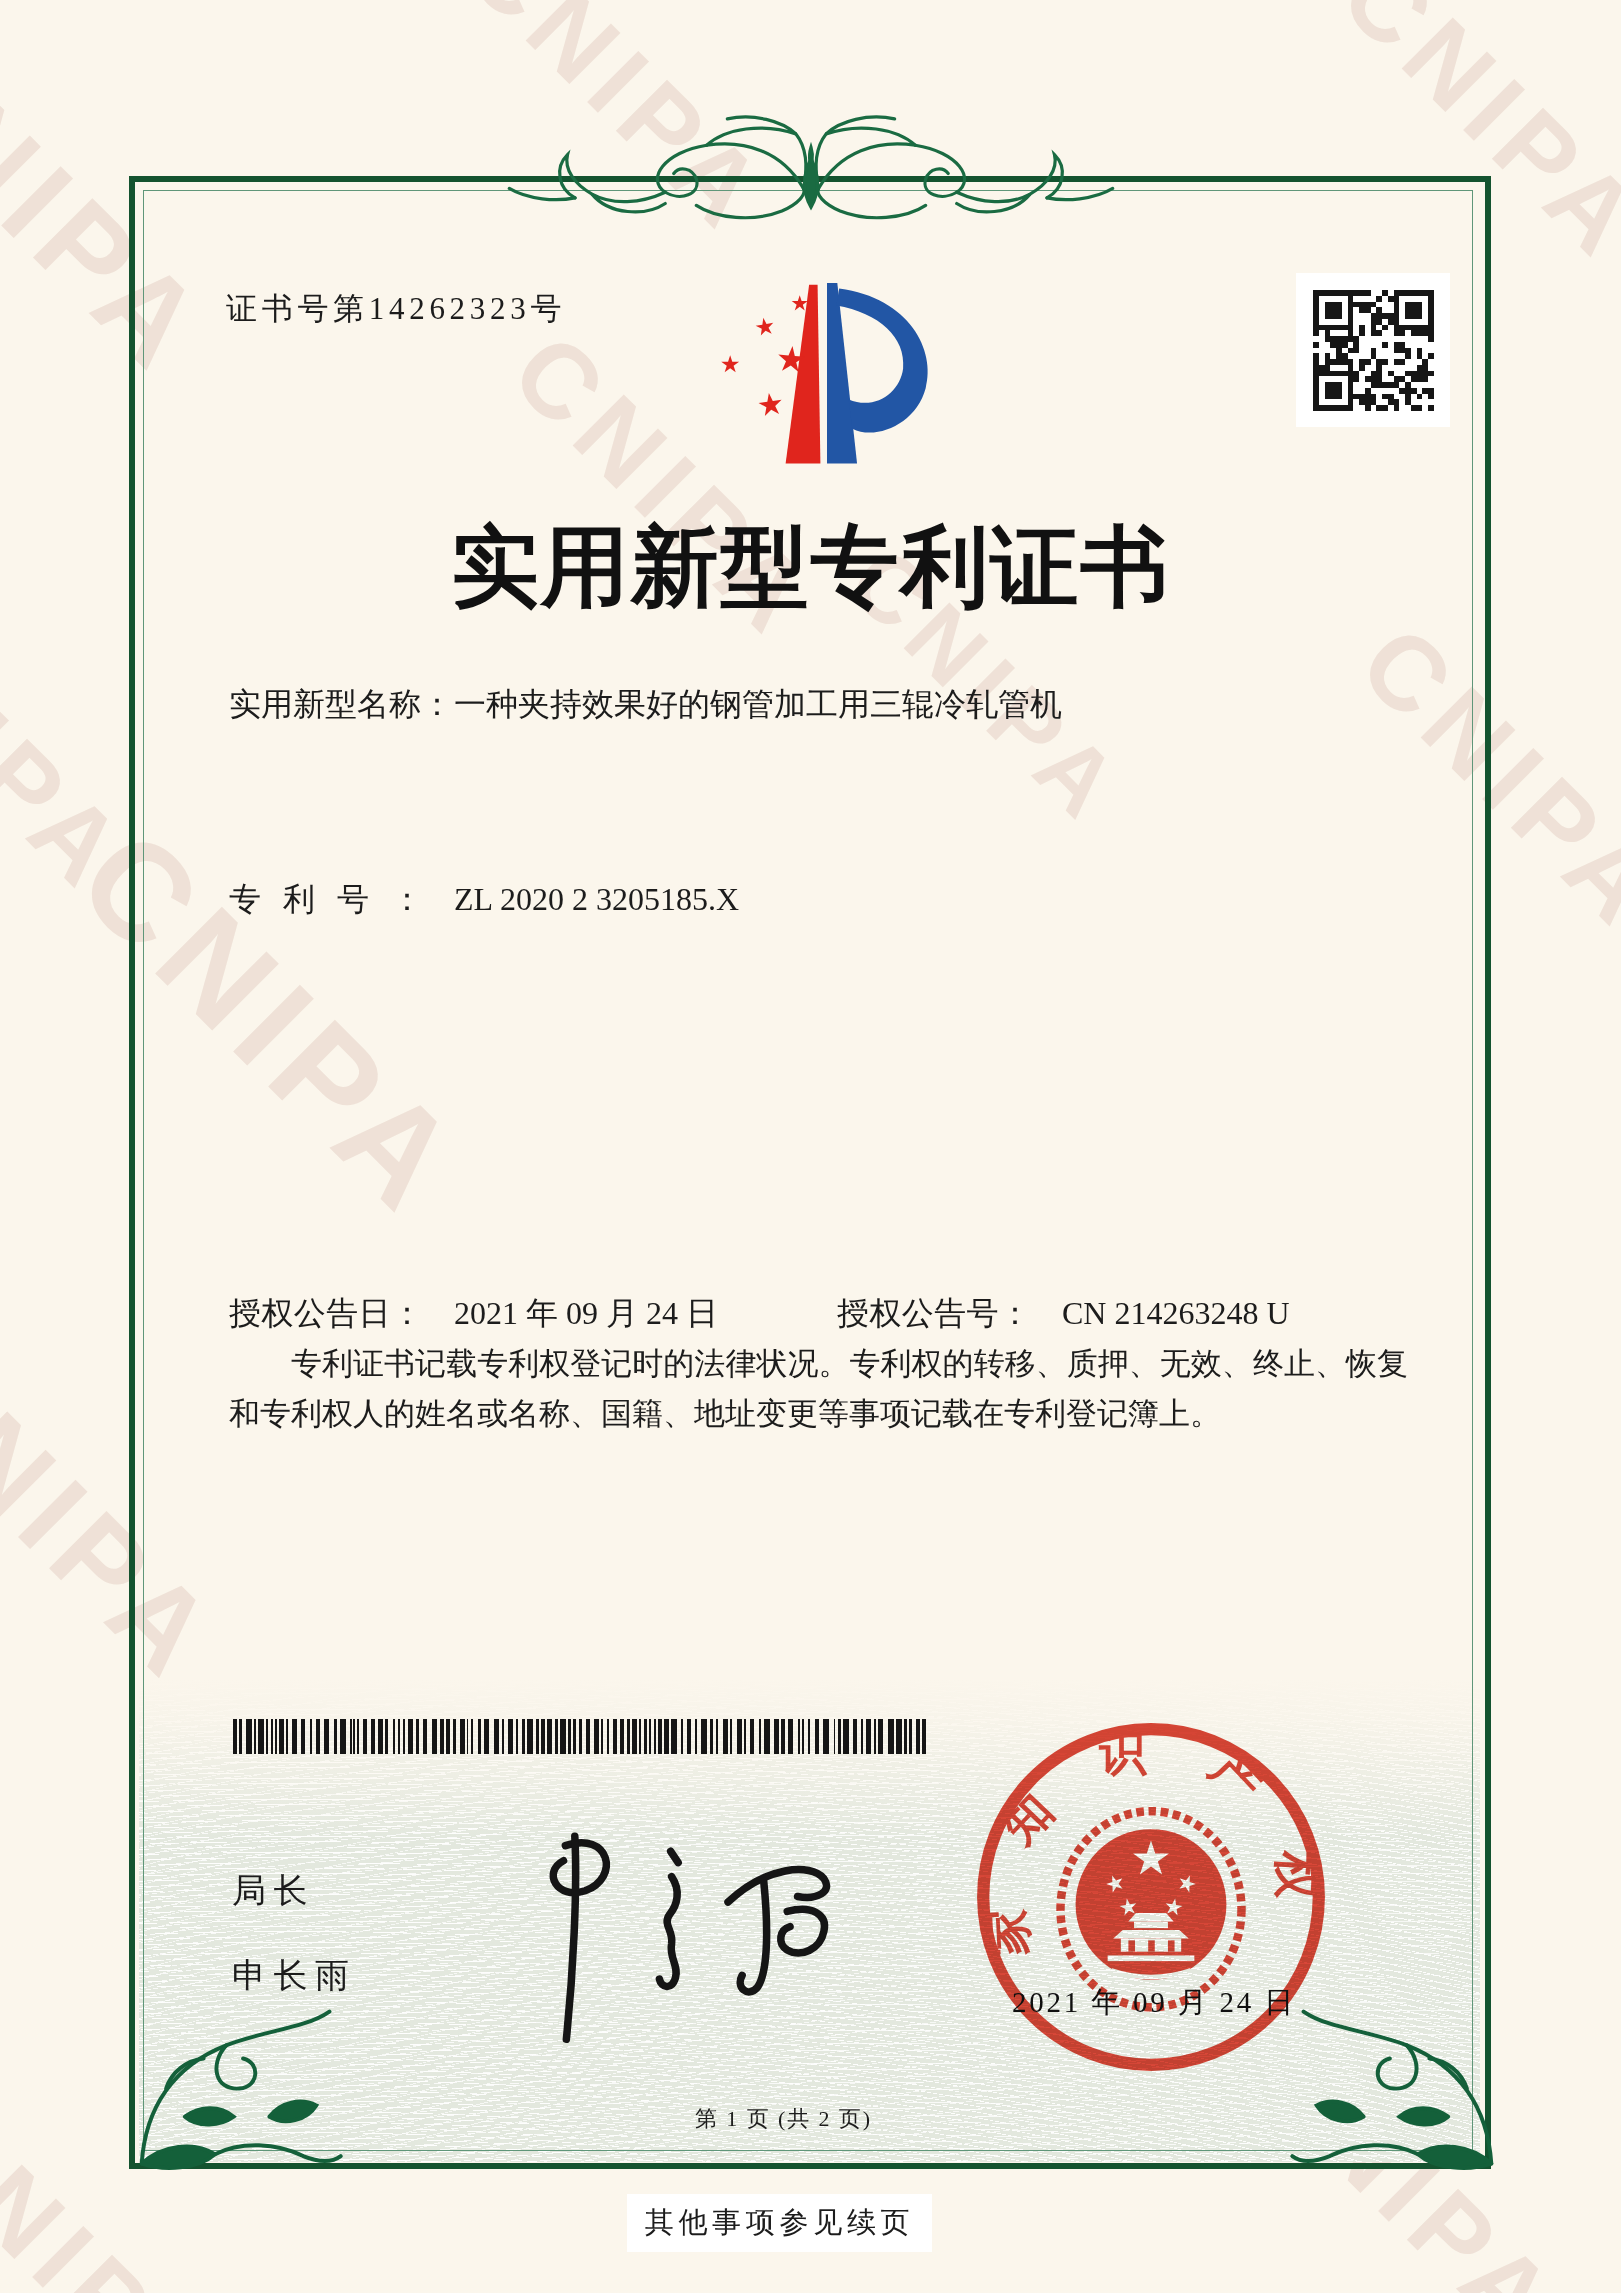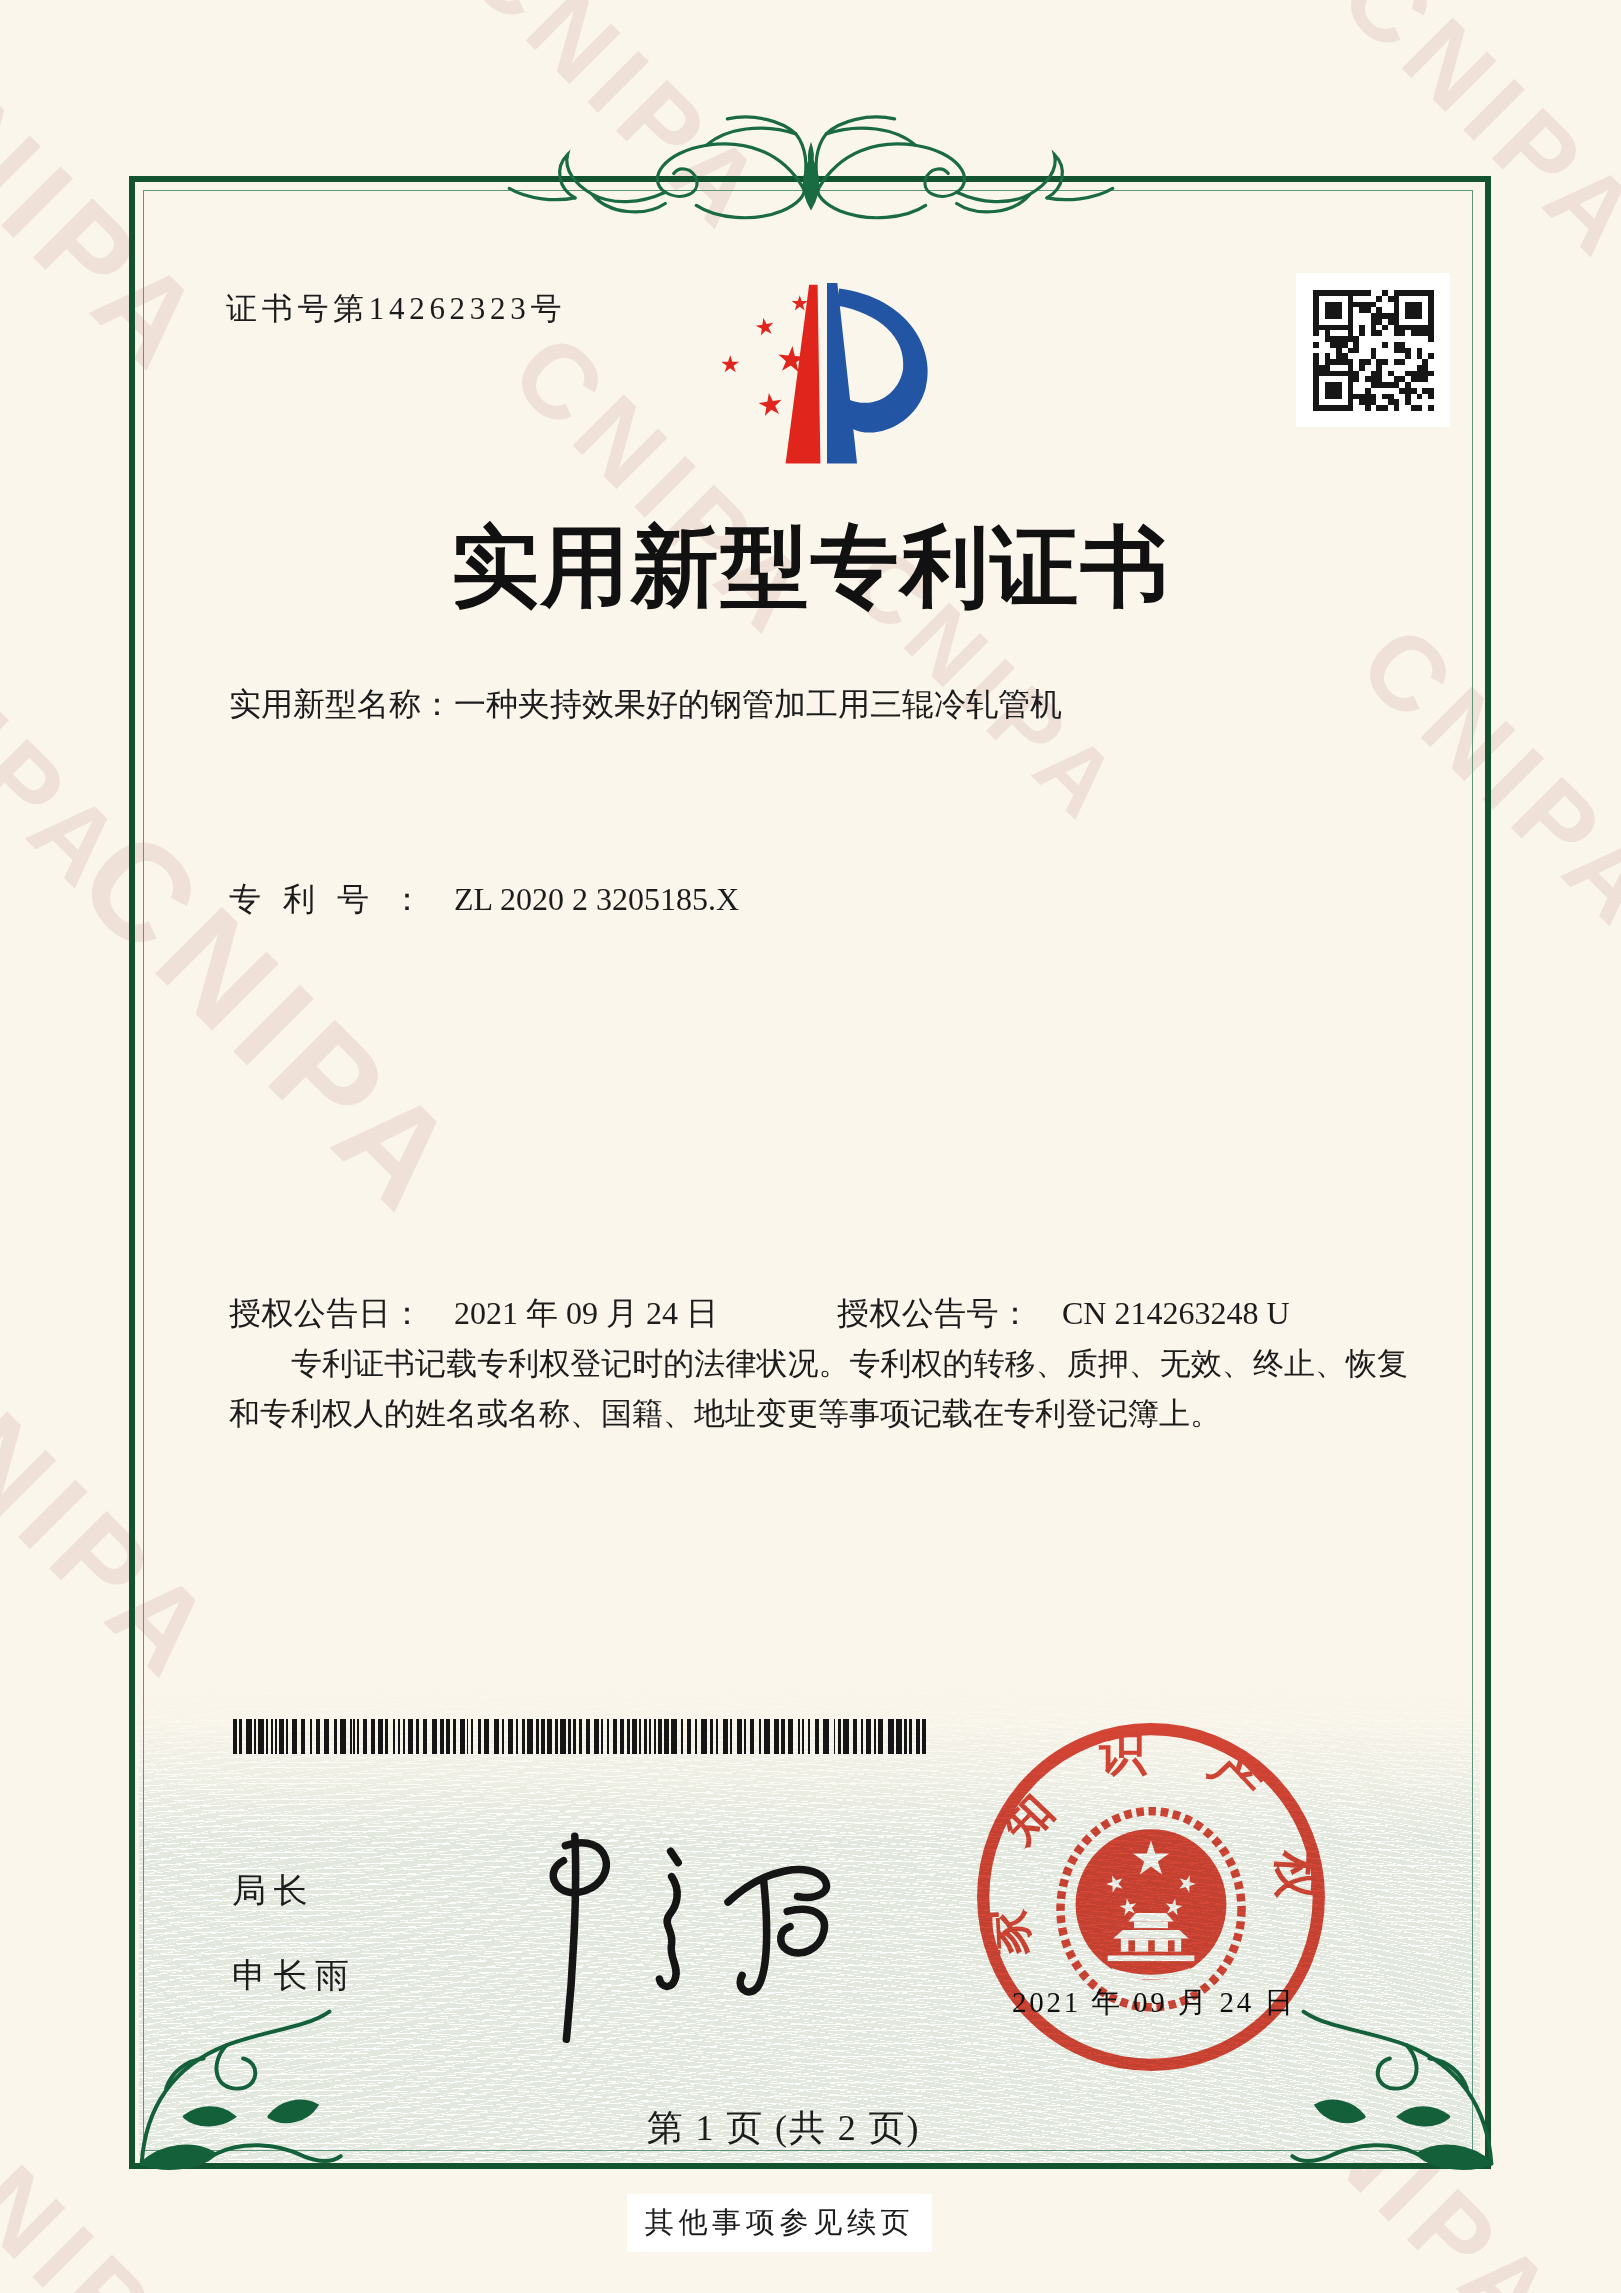--- a/index.html
+++ b/index.html
@@ -59,21 +59,21 @@
   .barcode i{display:block; background:#151515; height:100%;}
   .sig-title{position:absolute; left:232px; top:1868px; z-index:4;
     font-family:"Liberation Sans","DejaVu Sans",sans-serif; font-size:34px; letter-spacing:7.5px;}
   .sig-name{position:absolute; left:232px; top:1953px; z-index:4;
     font-family:"Liberation Sans","DejaVu Sans",sans-serif; font-size:34px; letter-spacing:7.5px;}
   .signature{position:absolute; left:476px; top:1825px; z-index:4;}
   .seal{position:absolute; left:970px; top:1716px; z-index:4; opacity:.9; mix-blend-mode:multiply;}
   .seal-date{position:absolute; left:989px; top:1983px; width:330px; z-index:5;
     text-align:center; font-size:29px; letter-spacing:2.8px; color:#101010;}
   .page-num{position:absolute; left:129px; top:2104px; width:1309px; z-index:4;
-    text-align:center; font-size:36px; letter-spacing:1.9px;}
+    text-align:center; font-size:22px; letter-spacing:1.9px;}
   .cont-note-box{position:absolute; left:627px; top:2194px; width:305px; height:58px;
     background:#fff; z-index:4; display:flex; align-items:center; justify-content:center;}
   .cont-note{font-size:29px; letter-spacing:4.7px;}
   .ornament-top{position:absolute; left:471px; top:102px; z-index:4;}
   .corner{position:absolute; z-index:4;}
   .corner.bl{left:128px; top:2004px;}
   .corner.br{left:1288px; top:2004px; transform:scaleX(-1);}
 </style>
 </head>
 <body>

